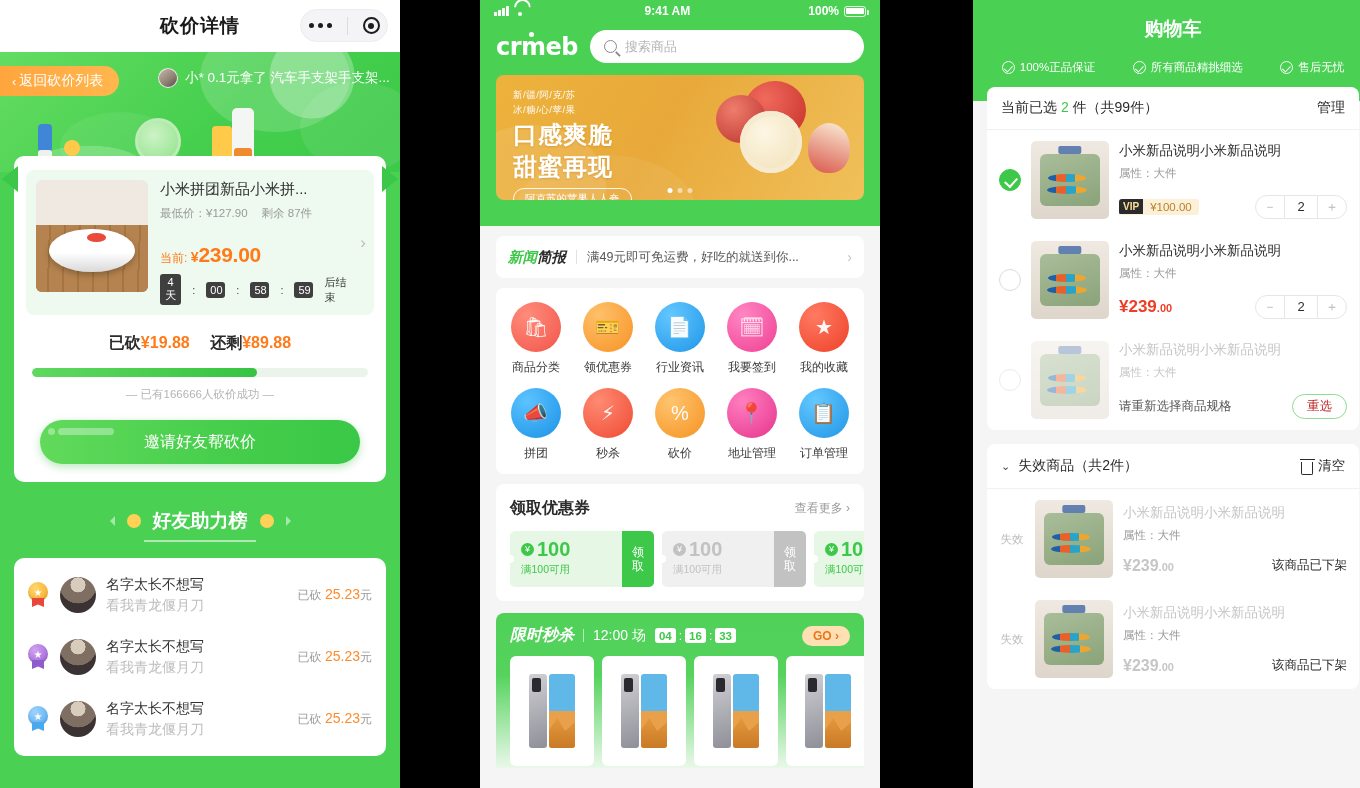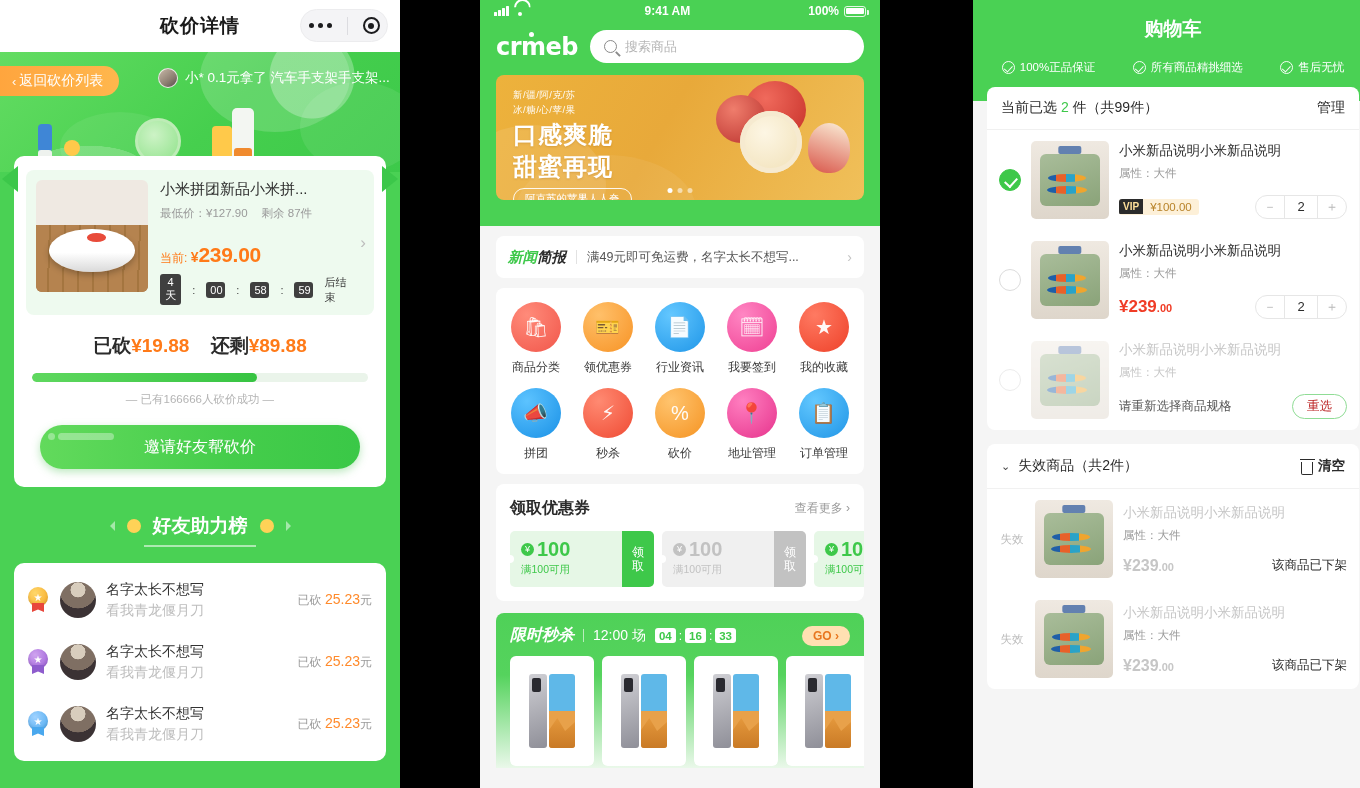--- a/index.html
+++ b/index.html
@@ -87,21 +87,21 @@
   .prod-title { font-size: 15px; color: #2b2b2b; white-space: nowrap; overflow: hidden; text-overflow: ellipsis; }
   .prod-sub { font-size: 11.5px; color: #9a9a9a; margin-top: 7px; display:flex; gap:14px; }
   .prod-cur { margin-top: 22px; font-size: 12px; color: #ff7a18; }
   .prod-cur b { font-size: 21px; font-weight: bold; letter-spacing: -.3px; }
   .prod-cur .yen { font-size: 14px; font-weight: bold; }
   .cd-row { margin-top: 7px; display: flex; align-items: center; gap: 11px; font-size: 11px; color: #3a3a3a; }
   .cd-box { background: #3f3f3f; color: #fff; border-radius: 3px; padding: 2px 4px; font-size: 11px; min-width: 19px; text-align:center; }
   .cd-sep { color: #3f3f3f; }
   .prod-arrow { position: absolute; right: 8px; top: 50%; transform: translateY(-50%); color: #bdbdbd; font-size: 17px; }
 
-  .sum-row { text-align: center; margin-top: 18px; font-size: 19px; font-weight: bold; color: #2b2b2b; }
+  .sum-row { text-align: center; margin-top: 18px; font-size: 16px; font-weight: bold; color: #2b2b2b; }
   .sum-row em { font-style: normal; color: #ff7a18; }
   .sum-row span + span { margin-left: 16px; }
   .bar-wrap { margin: 14px 6px 0; height: 9px; border-radius: 5px; background: #eaf4ea; overflow: hidden; }
   .bar-fill { height: 100%; border-radius: 5px; background: linear-gradient(90deg,#5fd85f,#37c442); }
   .join-note { text-align: center; margin-top: 10px; font-size: 11.5px; color: #b4b4b4; }
   .invite-btn {
     margin: 18px 14px 0; height: 44px; border-radius: 22px; position: relative; overflow: hidden;
     background: linear-gradient(90deg,#62da5c,#45cd4b 60%,#3ac847);
     color: #fff; font-size: 16px; display: flex; align-items: center; justify-content: center;
     box-shadow: 0 3px 8px rgba(60,190,70,.35);
@@ -300,21 +300,21 @@
   .c-dim .c-attr { color: #c6c6c6; }
   .c-dim .c-thumb { opacity: .45; }
   .c-respec { font-size: 12.5px; color: #555; }
   .c-rebtn { border: 1px solid #8fdc95; color: #b91c1c; border-radius: 13px; font-size: 12.5px; padding: 3px 14px; }
 
   .c-invalid { margin: 14px 14px 0; background: #fff; border-radius: 8px; }
   .ci-head { display: flex; align-items: center; justify-content: space-between;
     padding: 13px 14px; border-bottom: 1px solid #f1f1f1; }
   .ci-left { display: flex; align-items: center; gap: 8px; font-size: 14px; color: #2b2b2b; }
   .ci-chev { font-size: 11px; color: #444; }
-  .ci-clear { display: flex; align-items: flex-end; gap: 5px; font-size: 13.5px; color: #2b2b2b; font-weight: bold; }
+  .ci-clear { display: flex; align-items: flex-end; gap: 5px; font-size: 13.5px; color: #2b2b2b; }
   .trash { width: 12px; height: 13px; border: 1.3px solid #2b2b2b; border-top: none; border-radius: 0 0 2px 2px; position: relative; }
   .trash::before { content:""; position:absolute; left:-2.2px; top:-3.4px; width:15px; height:1.3px; background:#2b2b2b; }
   .ci-item { display: flex; align-items: center; gap: 10px; padding: 11px 12px; }
   .ci-badge { width: 26px; font-size: 11.5px; color: #bdbdbd; text-align: center; flex: none; }
   .ci-off { font-size: 12.5px; color: #2b2b2b; }
   .ci-price { color: #c6c6c6; font-size: 16px; font-weight: bold; }
   .ci-price small { font-size: 11px; }
 </style>
 </head>
 <body>
@@ -501,21 +501,21 @@
             <i class="on"></i>
             <i></i>
             <i></i>
           </span>
       </div>
     </div>
 
     <div class="m-card m-news">
       <span class="news-tag"><span class="g">新闻</span><span class="b">简报</span></span>
       <span class="news-div"></span>
-      <span class="news-txt">满49元即可免运费，名字太长不想写...</span>
+      <span class="news-txt">满49元即可免运费，好吃的就送到你...</span>
       <span class="news-arr">›</span>
     </div>
 
     <div class="m-card m-grid">
       <div class="g-item">
         <span class="g-circ ci-red">
             <span class="glyph">🛍</span>
           </span>
         <span class="g-lbl">商品分类</span>
       </div>

